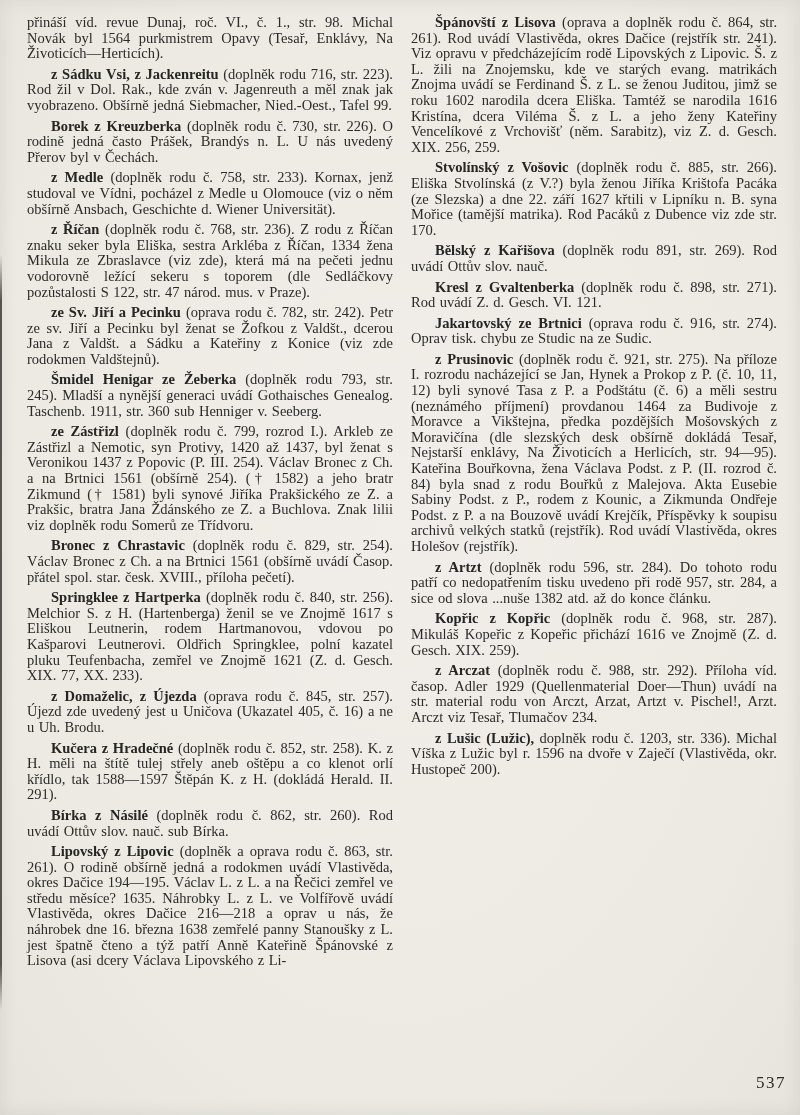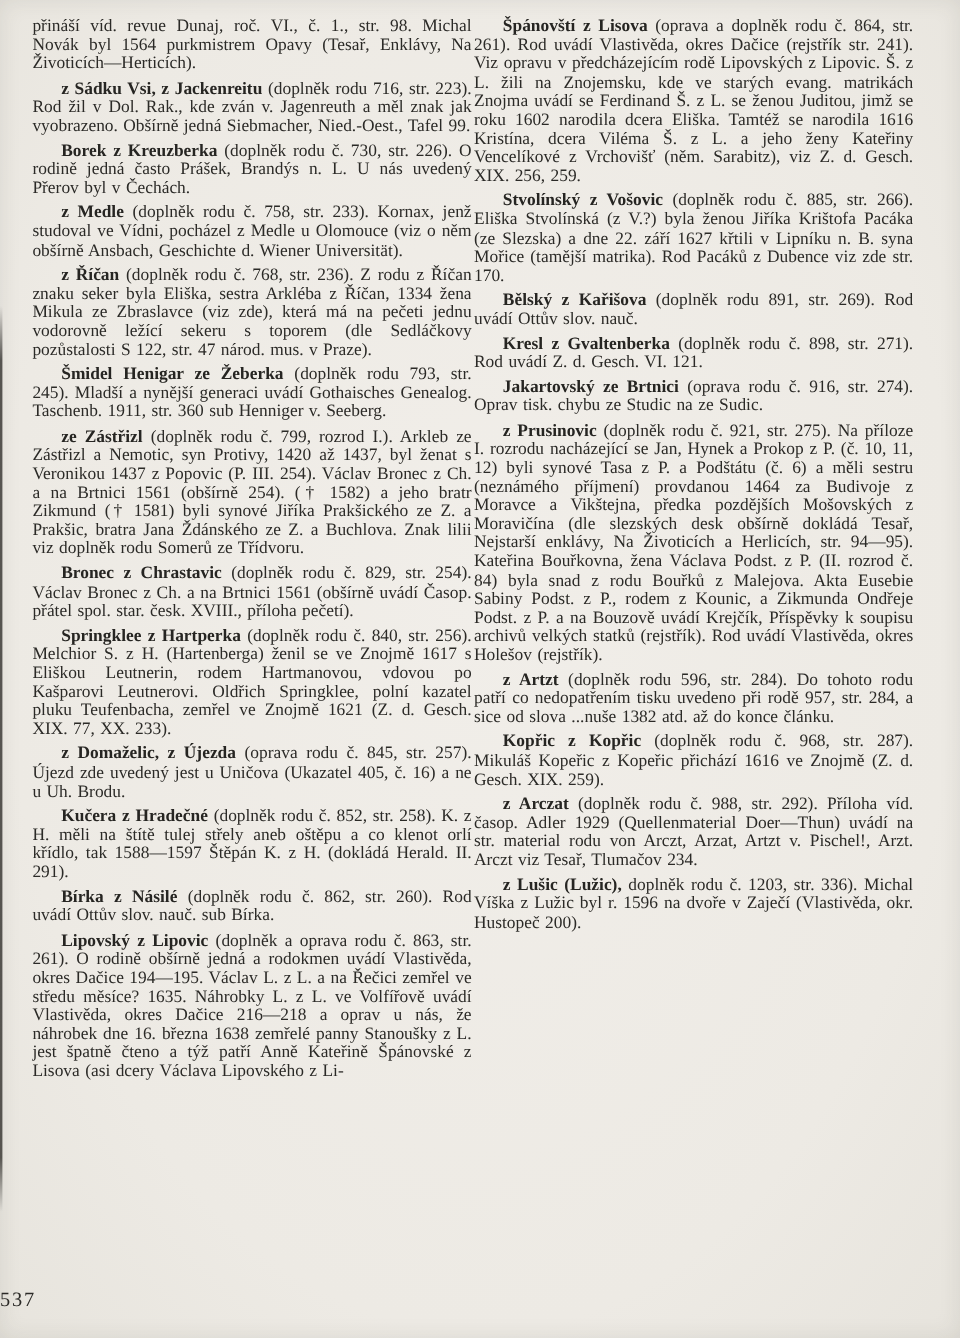--- a/index.html
+++ b/index.html
@@ -24,21 +24,21 @@
   .scan-edge {
     position: absolute;
     left: 0;
     top: 255px;
     width: 2px;
     height: 755px;
     background: linear-gradient(to bottom, rgba(40,38,34,0) 0%, rgba(40,38,34,0.75) 6%, rgba(40,38,34,0.75) 94%, rgba(40,38,34,0) 100%);
   }
   .columns {
     display: flex;
-    gap: 2px;
+    gap: 18px;
     padding: 15px 23px 0 27px;
     font-family: Liberation Serif, serif;
   }
   .col {
     width: 366px;
     flex: 0 0 366px;
   }
   p.para {
     margin: 0 0 5px 0;
     text-align: justify;
@@ -51,40 +51,41 @@
   p.para.cont {
     text-indent: 0;
   }
   b.head {
     font-weight: bold;
     color: #262522;
   }
   .page-number {
     position: absolute;
     left: 0;
-    right: 4px;
+    right: 14px;
     bottom: 22px;
-    text-align: left;
+    text-align: right;
     font-size: 17px;
     letter-spacing: 1.5px;
     color: #2b2a27;
   }
 </style>
 </head>
 <body>
 
 <div class="page">
   <div class="scan-edge"></div>
   <div class="columns">
     <div class="col">
         <p class="para cont">přináší víd. revue Dunaj, roč. VI., č. 1., str. 98. Michal Novák byl 1564 purkmistrem Opavy (Tesař, Enklávy, Na Životicích—Herticích).</p>
         <p class="para"><b class="head">z Sádku Vsi, z Jackenreitu</b> (doplněk rodu 716, str. 223). Rod žil v Dol. Rak., kde zván v. Jagenreuth a měl znak jak vyobrazeno. Obšírně jedná Siebmacher, Nied.-Oest., Tafel 99.</p>
         <p class="para"><b class="head">Borek z Kreuzberka</b> (doplněk rodu č. 730, str. 226). O rodině jedná často Prášek, Brandýs n. L. U nás uvedený Přerov byl v Čechách.</p>
         <p class="para"><b class="head">z Medle</b> (doplněk rodu č. 758, str. 233). Kornax, jenž studoval ve Vídni, pocházel z Medle u Olomouce (viz o něm obšírně Ansbach, Geschichte d. Wiener Universität).</p>
         <p class="para"><b class="head">z Říčan</b> (doplněk rodu č. 768, str. 236). Z rodu z Říčan znaku seker byla Eliška, sestra Arkléba z Říčan, 1334 žena Mikula ze Zbraslavce (viz zde), která má na pečeti jednu vodorovně ležící sekeru s toporem (dle Sedláčkovy pozůstalosti S 122, str. 47 národ. mus. v Praze).</p>
+        <p class="para"><b class="head">ze Sv. Jiří a Pecinku</b> (oprava rodu č. 782, str. 242). Petr ze sv. Jiří a Pecinku byl ženat se Žofkou z Valdšt., dcerou Jana z Valdšt. a Sádku a Kateřiny z Konice (viz zde rodokmen Valdštejnů).</p>
         <p class="para"><b class="head">Šmidel Henigar ze Žeberka</b> (doplněk rodu 793, str. 245). Mladší a nynější generaci uvádí Gothaisches Genealog. Taschenb. 1911, str. 360 sub Henniger v. Seeberg.</p>
         <p class="para"><b class="head">ze Zástřizl</b> (doplněk rodu č. 799, rozrod I.). Arkleb ze Zástřizl a Nemotic, syn Protivy, 1420 až 1437, byl ženat s Veronikou 1437 z Popovic (P. III. 254). Václav Bronec z Ch. a na Brtnici 1561 (obšírně 254). († 1582) a jeho bratr Zikmund († 1581) byli synové Jiříka Prakšického ze Z. a Prakšic, bratra Jana Ždánského ze Z. a Buchlova. Znak lilii viz doplněk rodu Somerů ze Třídvoru.</p>
         <p class="para"><b class="head">Bronec z Chrastavic</b> (doplněk rodu č. 829, str. 254). Václav Bronec z Ch. a na Brtnici 1561 (obšírně uvádí Časop. přátel spol. star. česk. XVIII., příloha pečetí).</p>
         <p class="para"><b class="head">Springklee z Hartperka</b> (doplněk rodu č. 840, str. 256). Melchior S. z H. (Hartenberga) ženil se ve Znojmě 1617 s Eliškou Leutnerin, rodem Hartmanovou, vdovou po Kašparovi Leutnerovi. Oldřich Springklee, polní kazatel pluku Teufenbacha, zemřel ve Znojmě 1621 (Z. d. Gesch. XIX. 77, XX. 233).</p>
         <p class="para"><b class="head">z Domaželic, z Újezda</b> (oprava rodu č. 845, str. 257). Újezd zde uvedený jest u Uničova (Ukazatel 405, č. 16) a ne u Uh. Brodu.</p>
         <p class="para"><b class="head">Kučera z Hradečné</b> (doplněk rodu č. 852, str. 258). K. z H. měli na štítě tulej střely aneb oštěpu a co klenot orlí křídlo, tak 1588—1597 Štěpán K. z H. (dokládá Herald. II. 291).</p>
         <p class="para"><b class="head">Bírka z Násilé</b> (doplněk rodu č. 862, str. 260). Rod uvádí Ottův slov. nauč. sub Bírka.</p>
         <p class="para"><b class="head">Lipovský z Lipovic</b> (doplněk a oprava rodu č. 863, str. 261). O rodině obšírně jedná a rodokmen uvádí Vlastivěda, okres Dačice 194—195. Václav L. z L. a na Řečici zemřel ve středu měsíce? 1635. Náhrobky L. z L. ve Volfířově uvádí Vlastivěda, okres Dačice 216—218 a oprav u nás, že náhrobek dne 16. března 1638 zemřelé panny Stanoušky z L. jest špatně čteno a týž patří Anně Kateřině Špánovské z Lisova (asi dcery Václava Lipovského z Li-</p>
       </div>
     <div class="col">

